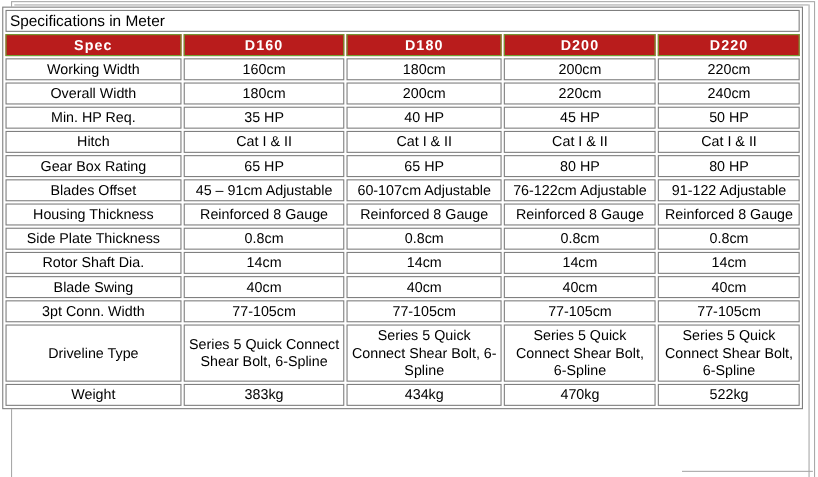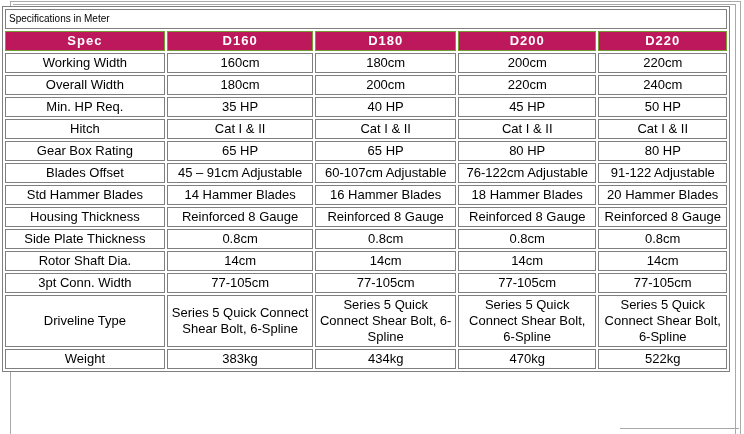--- a/index.html
+++ b/index.html
@@ -57,26 +57,26 @@
     line-height: 16px;
     height: 16px;
     padding: 1px 3px;
     text-align: center;
     color: #000000;
     overflow: hidden;
     word-wrap: break-word;
   }
   td.title-cell {
     text-align: left;
-    font-size: 10px;
+    font-size: 14px;
     padding: 1px 3px;
     letter-spacing: 0;
   }
   th.col-header {
-    background: #be185d;
+    background: #b91c1c;
     border: 1px solid #6f9f33;
     color: #ffffff;
     font-weight: bold;
     letter-spacing: 1px;
   }
 </style>
 </head>
 <body>
 
 <div class="frame-outer"></div>
@@ -140,46 +140,46 @@
         <td>80 HP</td>
       </tr>
       <tr>
         <td>Blades Offset</td>
         <td>45 – 91cm Adjustable</td>
         <td>60-107cm Adjustable</td>
         <td>76-122cm Adjustable</td>
         <td>91-122 Adjustable</td>
       </tr>
       <tr>
-        <td>Std Hammer Blades</td>
-        <td>14 Hammer Blades</td>
-        <td>16 Hammer Blades</td>
-        <td>18 Hammer Blades</td>
-        <td>20 Hammer Blades</td>
-      </tr>
-      <tr>
         <td>Housing Thickness</td>
         <td>Reinforced 8 Gauge</td>
         <td>Reinforced 8 Gauge</td>
         <td>Reinforced 8 Gauge</td>
         <td>Reinforced 8 Gauge</td>
       </tr>
       <tr>
         <td>Side Plate Thickness</td>
         <td>0.8cm</td>
         <td>0.8cm</td>
         <td>0.8cm</td>
         <td>0.8cm</td>
       </tr>
       <tr>
         <td>Rotor Shaft Dia.</td>
         <td>14cm</td>
         <td>14cm</td>
         <td>14cm</td>
         <td>14cm</td>
+      </tr>
+      <tr>
+        <td>Blade Swing</td>
+        <td>40cm</td>
+        <td>40cm</td>
+        <td>40cm</td>
+        <td>40cm</td>
       </tr>
       <tr>
         <td>3pt Conn. Width</td>
         <td>77-105cm</td>
         <td>77-105cm</td>
         <td>77-105cm</td>
         <td>77-105cm</td>
       </tr>
       <tr>
         <td>Driveline Type</td>

